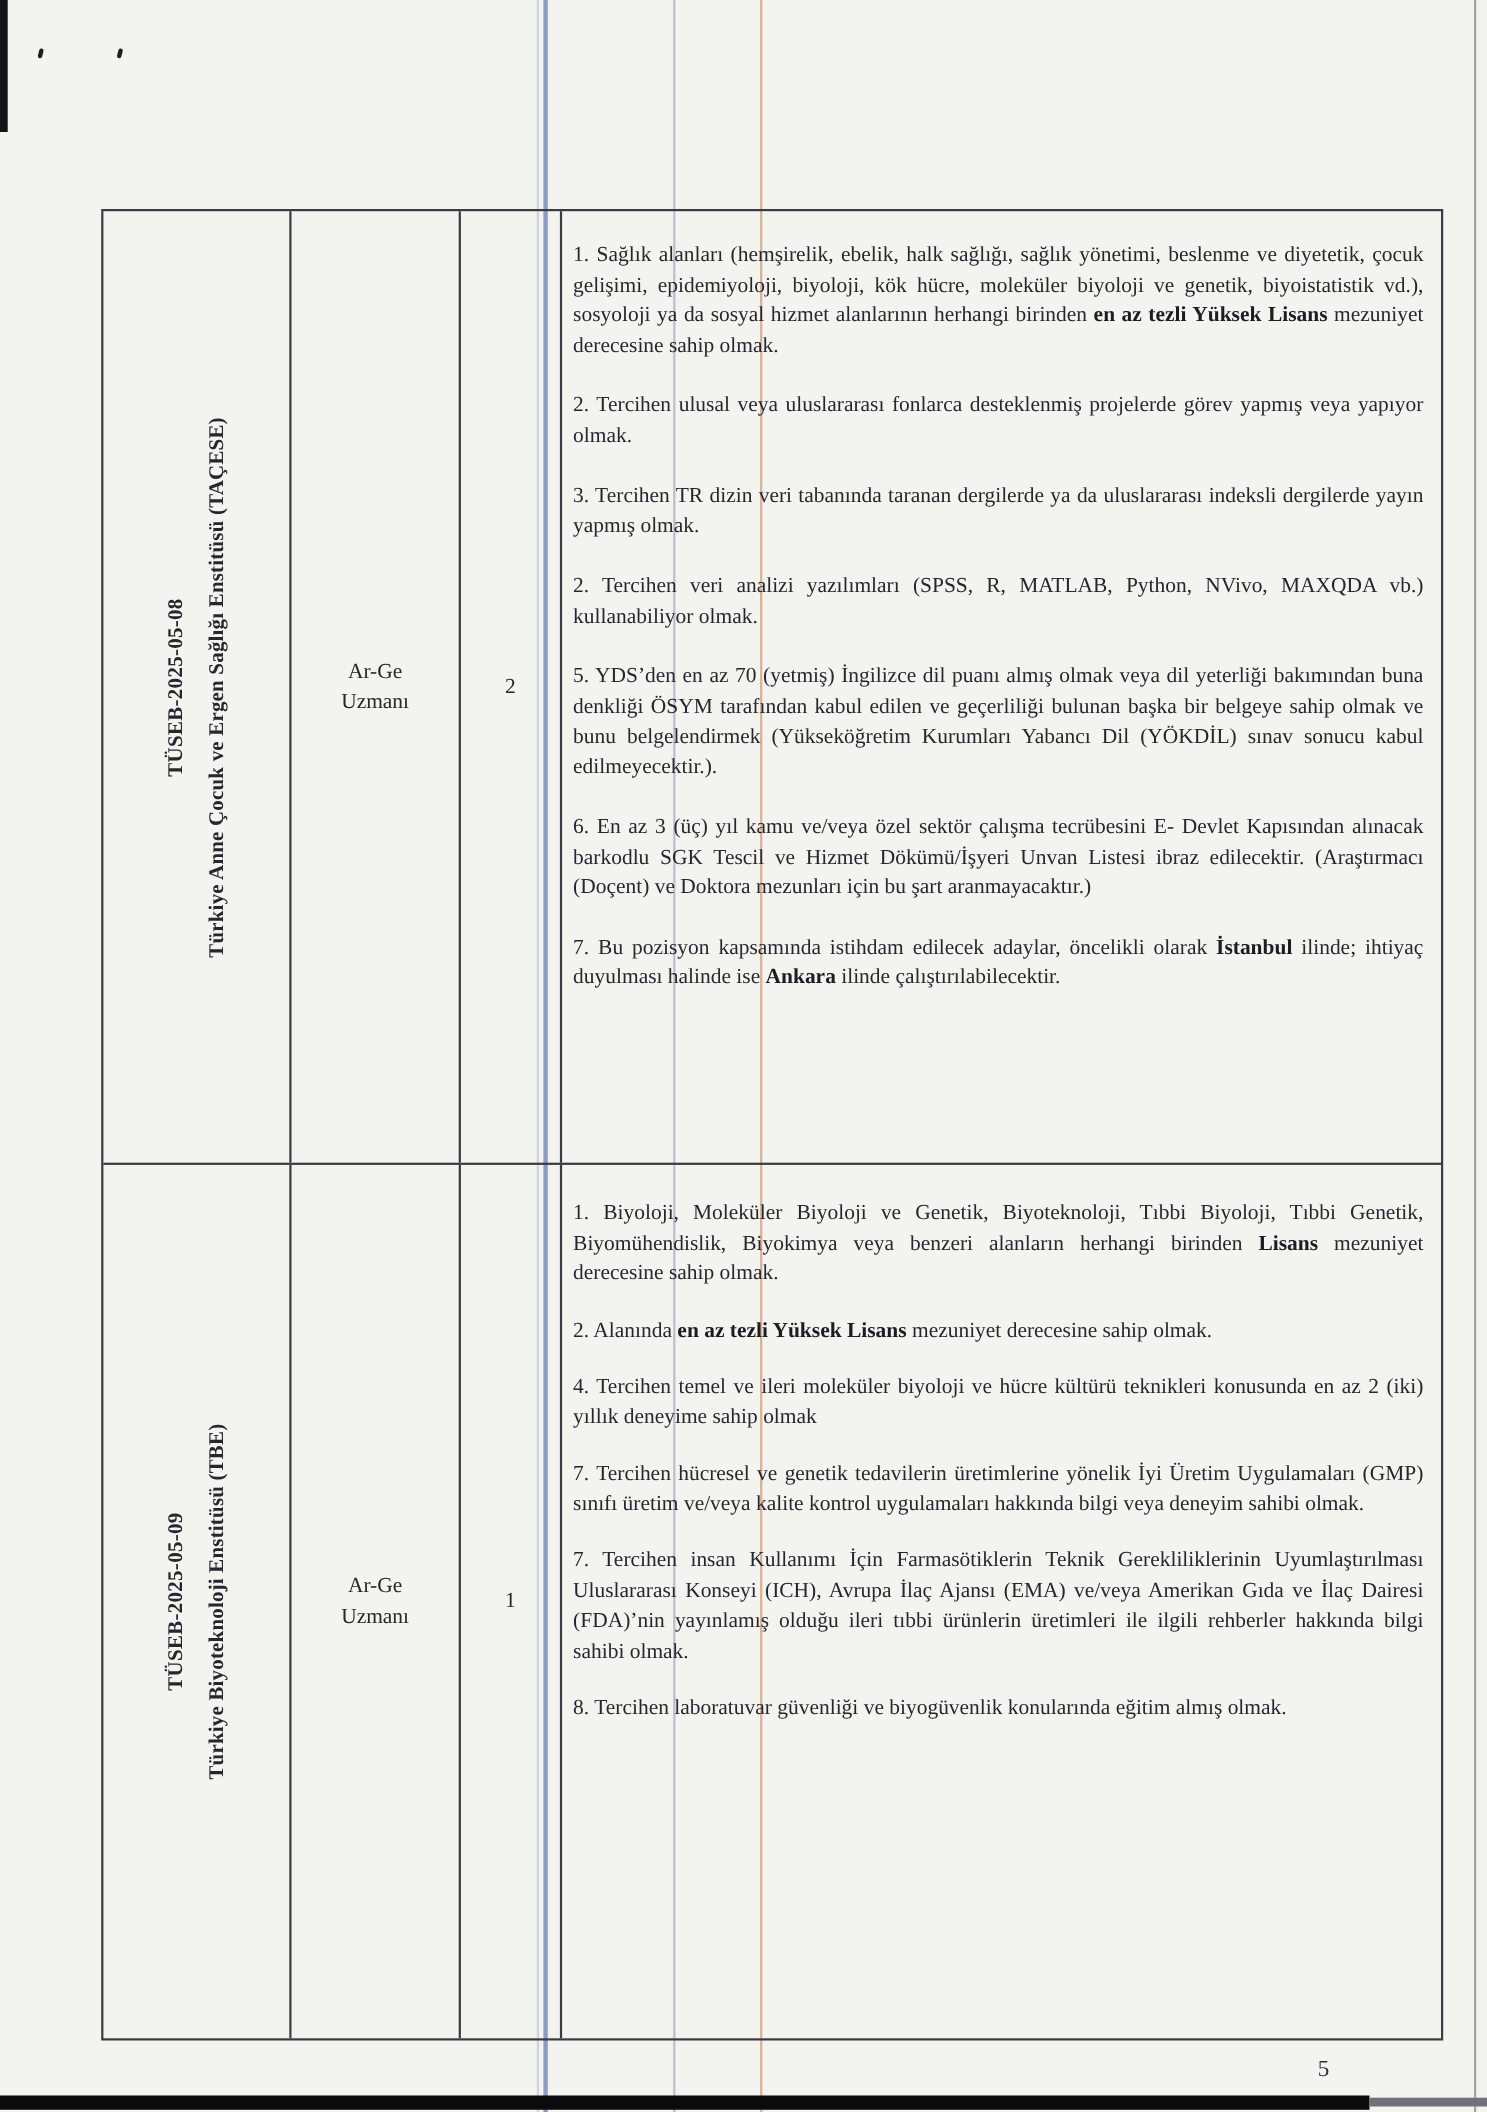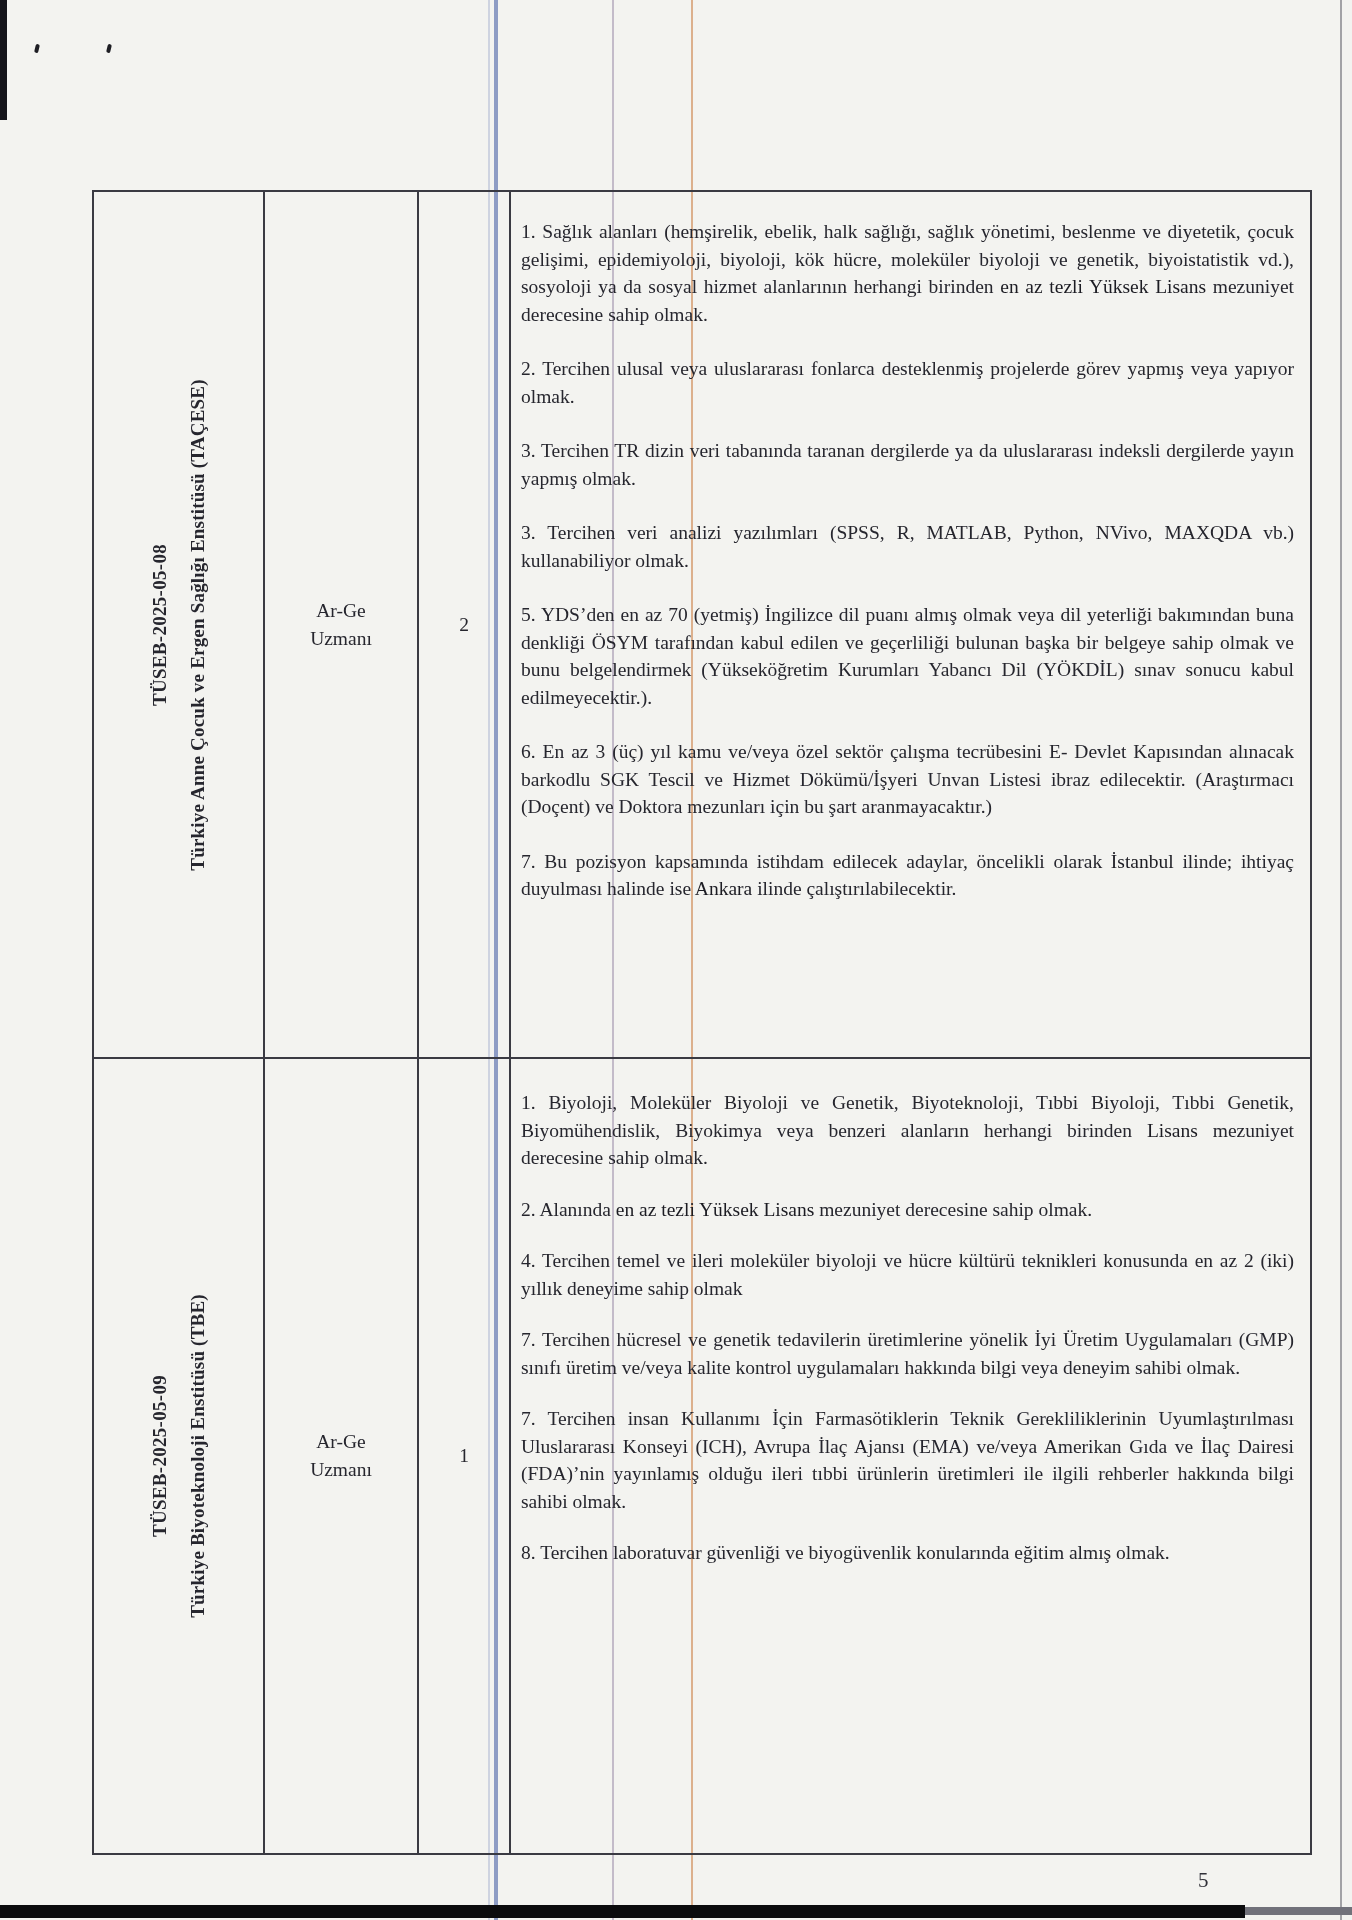--- a/index.html
+++ b/index.html
@@ -51,21 +51,21 @@
   .rot-name{font-weight:bold;font-size:19px;line-height:26px;letter-spacing:.2px;white-space:nowrap;}
   .pos-label{display:inline-block;width:92px;text-align:center;font-size:19.5px;line-height:28px;font-family:Liberation Serif, serif;}
   .cnt-label{font-size:19.5px;}
   
   .req{
     margin:0 0 27px 0;font-size:19.5px;line-height:27.5px;
     text-align:justify;
   }
   .r2 .req{margin-bottom:24px;}
   .req:last-child{margin-bottom:0;}
-  .req b{font-weight:normal;color:#1c1c23;}
+  .req b{font-weight:bold;color:#1c1c23;}
   
   .page-number{position:absolute;left:1198px;top:1868px;font-size:21px;color:#303038;}
 </style>
 </head>
 <body>
 
 <div class="page">
 
   <div class="edge-sliver"></div>
   <div class="scan-line scan-blue2"></div>
@@ -90,21 +90,21 @@
       <div class="cell cell-pos">
         <span class="pos-label">Ar-Ge Uzmanı</span>
       </div>
       <div class="cell cell-cnt">
         <span class="cnt-label">2</span>
       </div>
       <div class="cell cell-req">
           <p class="req"><span>1.  Sağlık alanları (hemşirelik, ebelik, halk sağlığı, sağlık yönetimi, beslenme ve diyetetik, çocuk gelişimi, epidemiyoloji, biyoloji, kök hücre, moleküler biyoloji ve genetik, biyoistatistik vd.), sosyoloji ya da sosyal hizmet alanlarının herhangi birinden </span><b>en az tezli Yüksek Lisans</b><span> mezuniyet derecesine sahip olmak.</span></p>
           <p class="req"><span>2.  Tercihen ulusal veya uluslararası fonlarca desteklenmiş projelerde görev yapmış veya yapıyor olmak.</span></p>
           <p class="req"><span>3. Tercihen TR dizin veri tabanında taranan dergilerde ya da uluslararası indeksli dergilerde yayın yapmış olmak.</span></p>
-          <p class="req"><span>3. Tercihen veri analizi yazılımları (SPSS, R, MATLAB, Python, NVivo, MAXQDA vb.) kullanabiliyor olmak.</span></p>
+          <p class="req"><span>2. Tercihen veri analizi yazılımları (SPSS, R, MATLAB, Python, NVivo, MAXQDA vb.) kullanabiliyor olmak.</span></p>
           <p class="req"><span>5. YDS’den en az 70 (yetmiş) İngilizce dil puanı almış olmak veya dil yeterliği bakımından buna denkliği ÖSYM tarafından kabul edilen ve geçerliliği bulunan başka bir belgeye sahip olmak ve bunu belgelendirmek (Yükseköğretim Kurumları Yabancı Dil (YÖKDİL) sınav sonucu kabul edilmeyecektir.).</span></p>
           <p class="req"><span>6. En az 3 (üç) yıl kamu ve/veya özel sektör çalışma tecrübesini E- Devlet Kapısından alınacak barkodlu SGK Tescil ve Hizmet Dökümü/İşyeri Unvan Listesi ibraz edilecektir. (Araştırmacı (Doçent) ve Doktora mezunları için bu şart aranmayacaktır.)</span></p>
           <p class="req"><span>7. Bu pozisyon kapsamında istihdam edilecek adaylar, öncelikli olarak </span><b>İstanbul</b><span> ilinde; ihtiyaç duyulması halinde ise </span><b>Ankara</b><span> ilinde çalıştırılabilecektir.</span></p>
         </div>
     </div>
 
     <div class="t-row r2">
       <div class="cell cell-inst">
         <div class="rot">
           <div class="rot-code">TÜSEB-2025-05-09</div>

